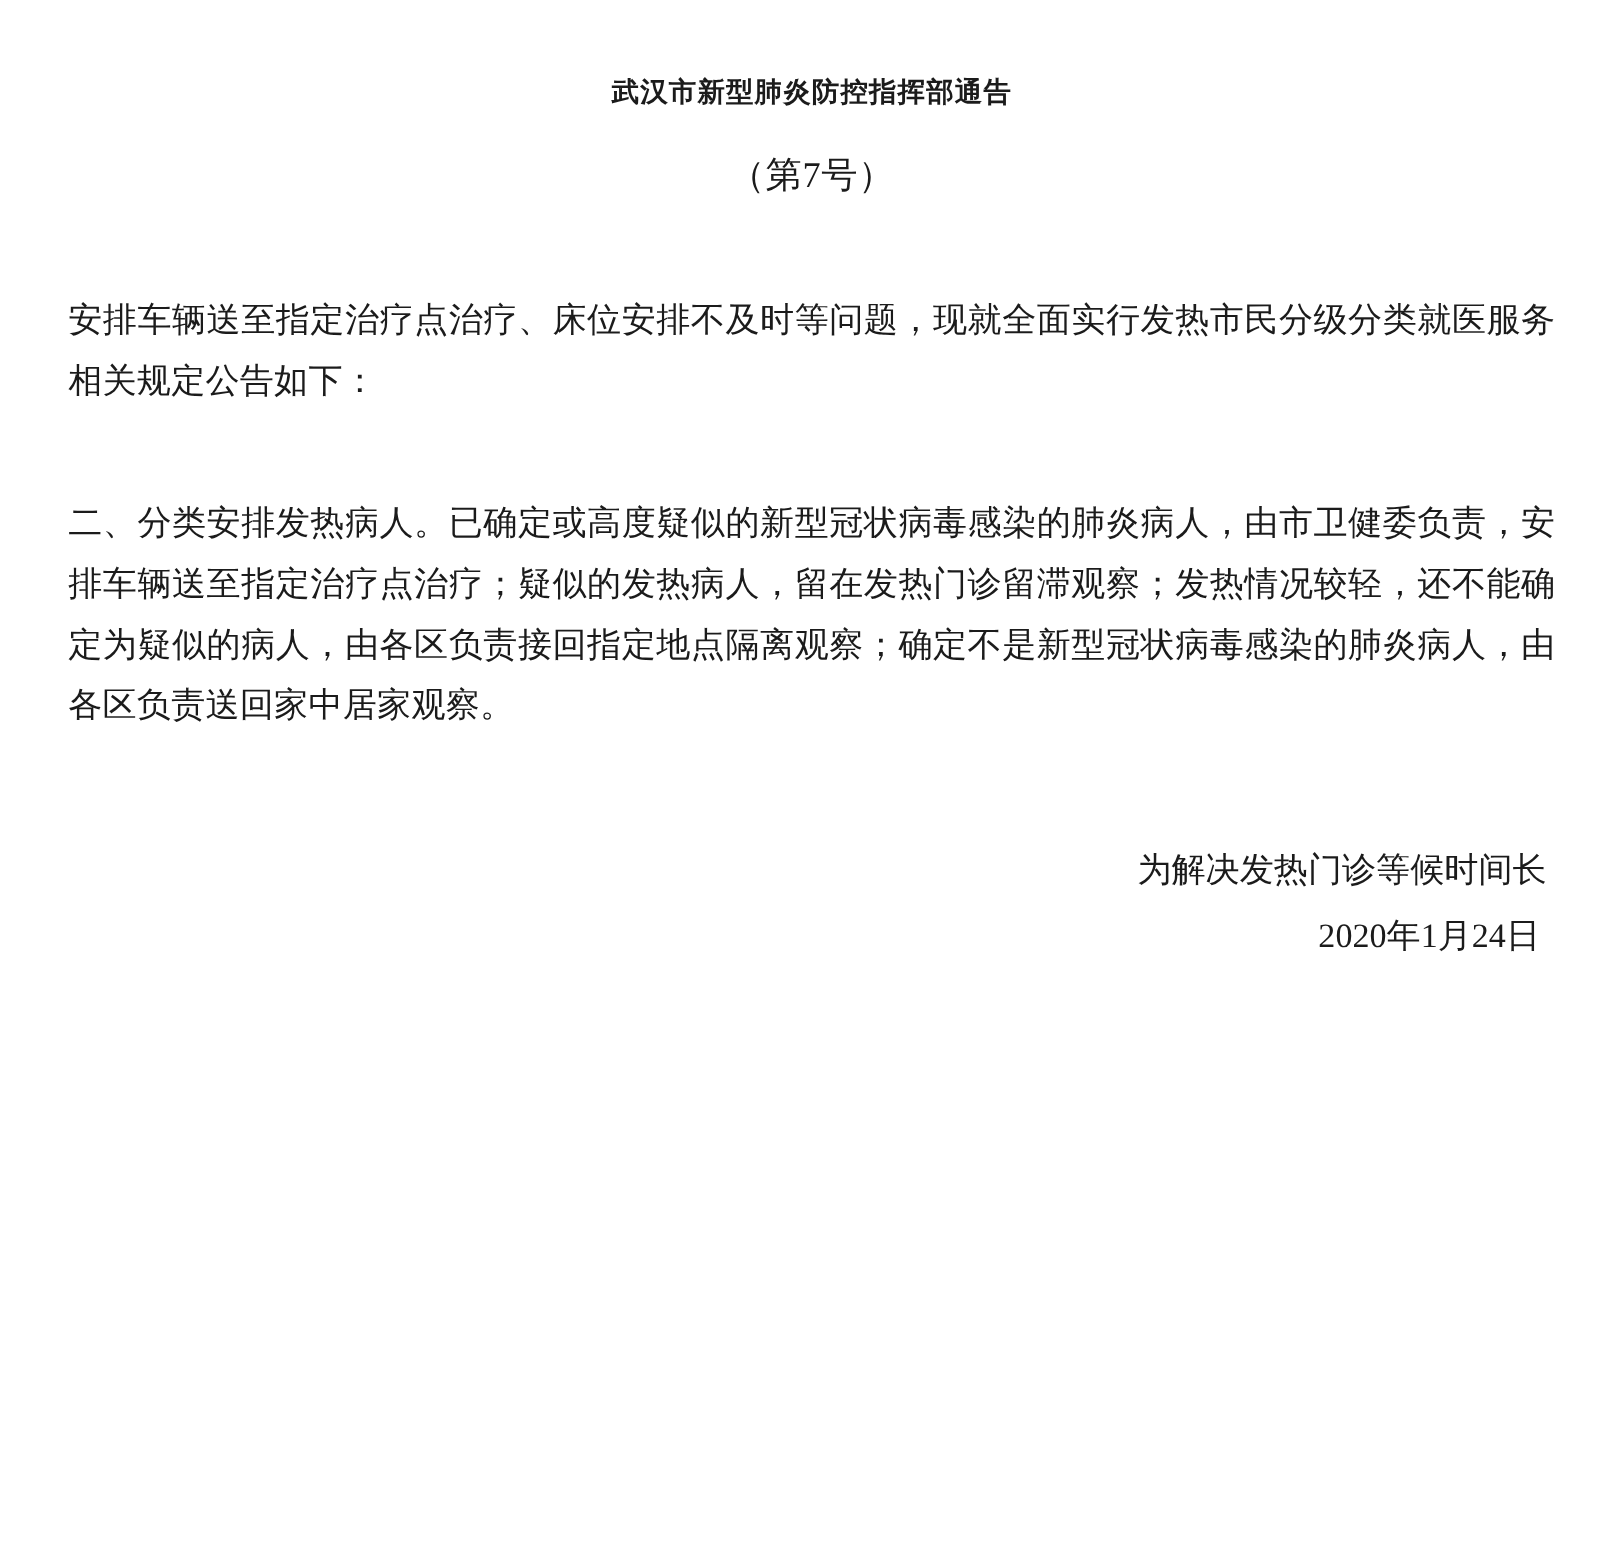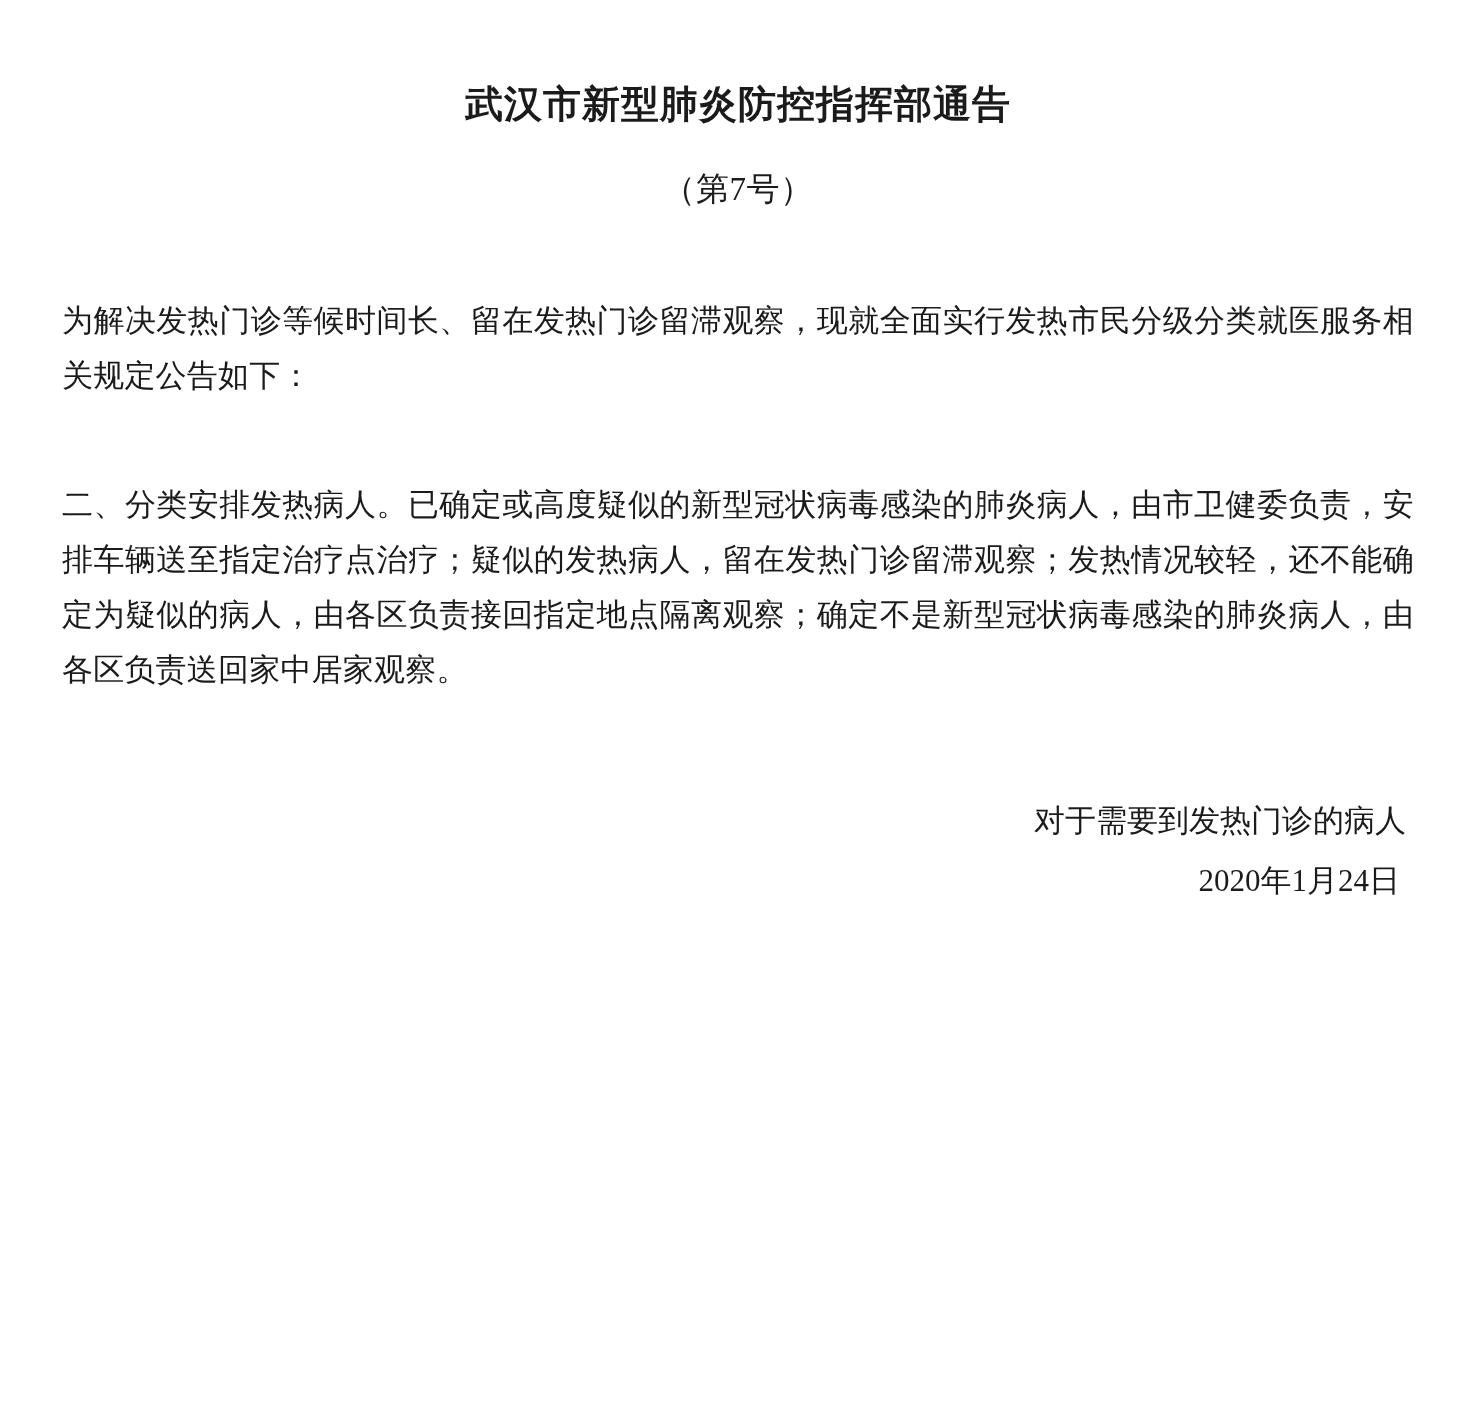--- a/index.html
+++ b/index.html
@@ -15,25 +15,25 @@
   }
   .page {
     width: 1476px;
     min-height: 1406px;
     box-sizing: border-box;
     padding: 48px 62px 24px 62px;
     background: #ffffff;
   }
   .doc-title {
     text-align: center;
-    font-size: 38px;
+    font-size: 25px;
     font-weight: bold;
     letter-spacing: 1px;
     line-height: 1.5;
-    margin: 28px 0 0 0;
+    margin: 18px 0 0 0;
     font-family: "Liberation Sans", "DejaVu Sans", sans-serif;
   }
   .doc-number {
     text-align: center;
     font-size: 33px;
     line-height: 1.5;
     margin: 32px 0 0 0;
     letter-spacing: 0.5px;
   }
   .body-block {
@@ -73,25 +73,25 @@
 <body>
 
 <div class="page">
 
   <h1 class="doc-title">武汉市新型肺炎防控指挥部通告</h1>
 
   <div class="doc-number">（第7号）</div>
 
   <div class="body-block">
 
-    <p class="para gap-lg">为解决发热门诊等候时间长、留在发热门诊留滞观察，现就全面实行发热市民分级分类就医服务相关规定公告如下：</p>
+    <p class="para gap-lg">安排车辆送至指定治疗点治疗、床位安排不及时等问题，现就全面实行发热市民分级分类就医服务相关规定公告如下：</p>
 
 
     <p class="para">二、分类安排发热病人。已确定或高度疑似的新型冠状病毒感染的肺炎病人，由市卫健委负责，安排车辆送至指定治疗点治疗；疑似的发热病人，留在发热门诊留滞观察；发热情况较轻，还不能确定为疑似的病人，由各区负责接回指定地点隔离观察；确定不是新型冠状病毒感染的肺炎病人，由各区负责送回家中居家观察。</p>
 
   </div>
 
   <div class="signature">
-    <span class="sig-line">对于需要到发热门诊的病人</span>
+    <span class="sig-line">为解决发热门诊等候时间长</span>
     <span class="sig-date">2020年1月24日</span>
   </div>
 
 </div>
 
 </body></html>

